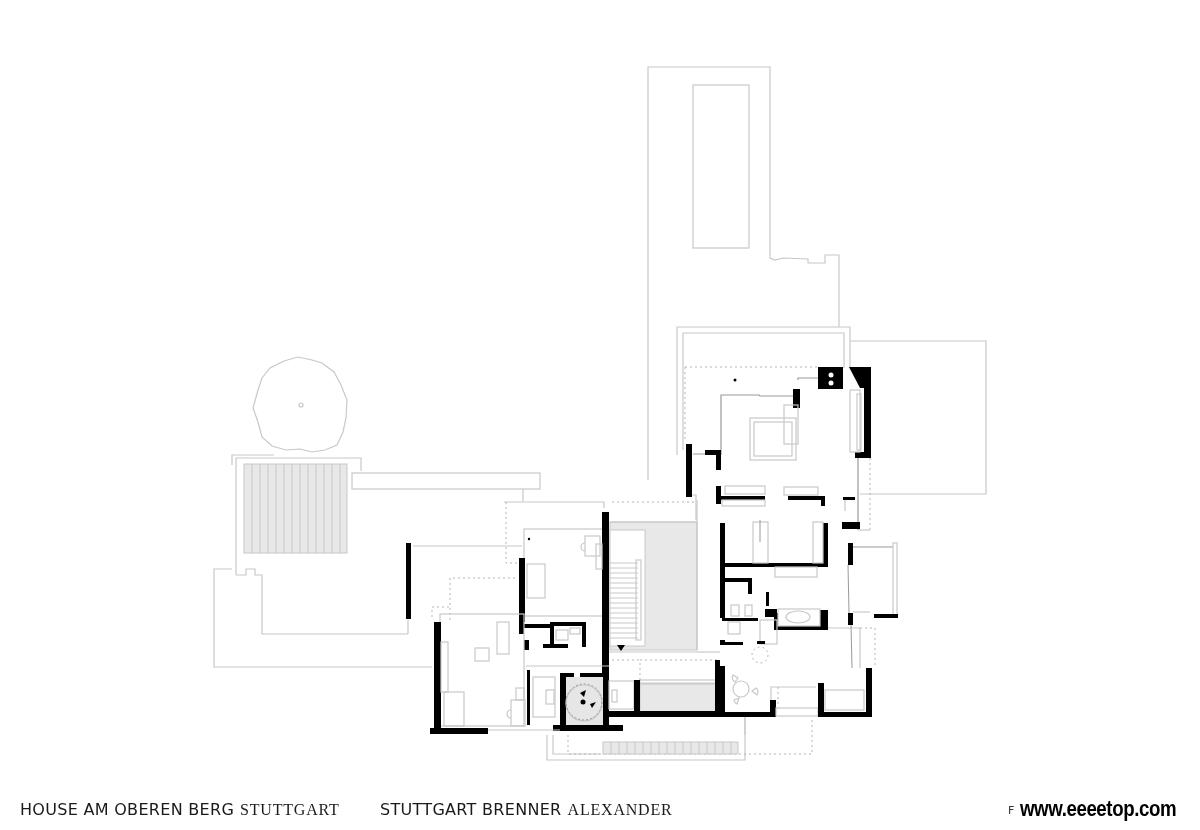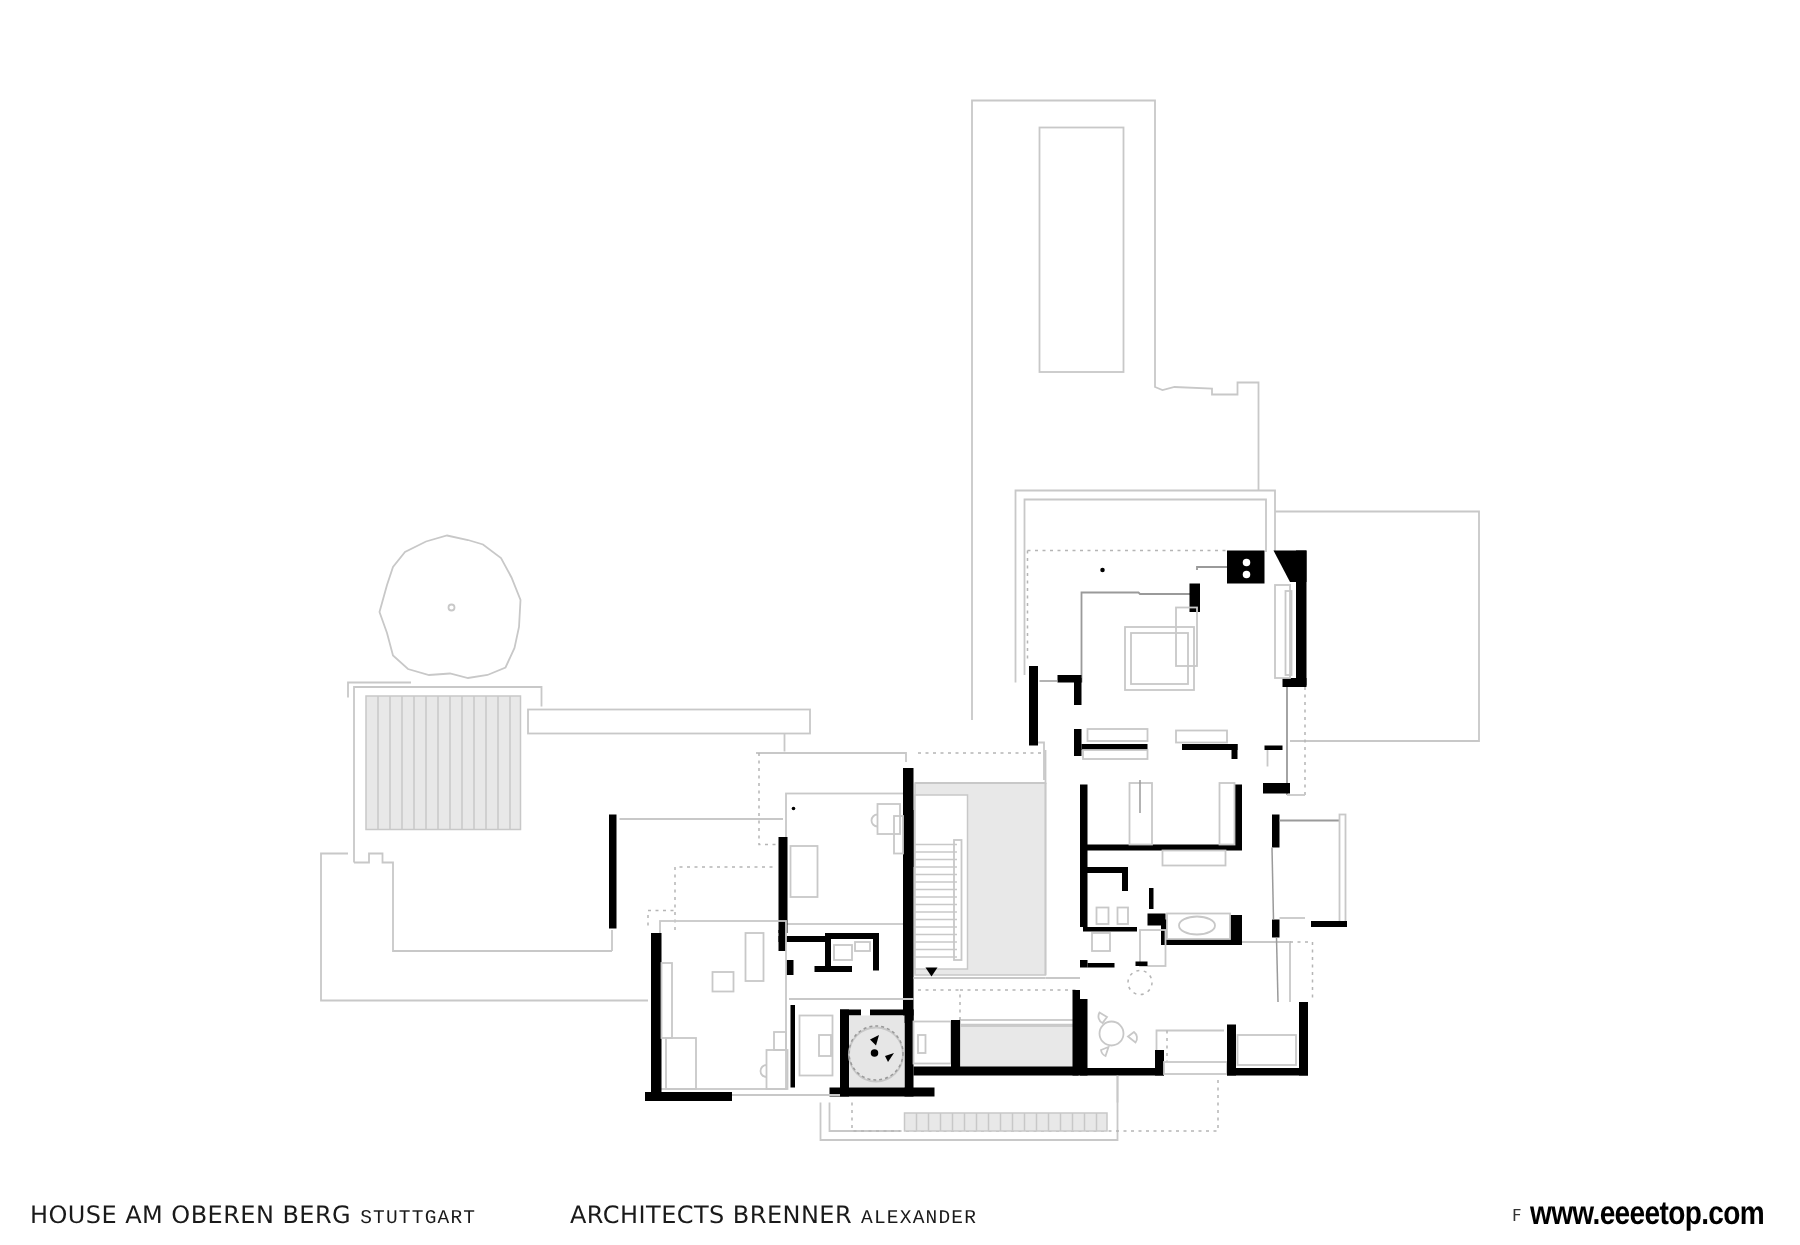--- a/index.html
+++ b/index.html
@@ -1,20 +1,20 @@
 <!DOCTYPE html>
 <html><head>
 <meta charset="utf-8">
 <style>
   html, body { margin: 0; padding: 0; background: #ffffff; }
   body { width: 1200px; height: 830px; position: relative; overflow: hidden; font-family: "DejaVu Sans", sans-serif; }
   #plan { position: absolute; left: 0; top: 0; width: 1200px; height: 830px; }
   .caption { position: absolute; top: 800px; white-space: nowrap; color: #1a1a1a; }
   .cap-big { font-family: "DejaVu Sans", sans-serif; font-size: 16px; letter-spacing: 0.3px; }
-  .cap-small { font-family: Liberation Mono, monospace; font-size: 13px; letter-spacing: 0.8px; margin-left: 6px; }
+  .cap-small { font-family: Liberation Serif, serif; font-size: 16px; letter-spacing: 0.8px; margin-left: 6px; }
   #cap-project { left: 20px; }
   #cap-architect { left: 380px; }
   #cap-figure { left: 1008px; top: 804px; font-size: 11px; color: #333; }
   #watermark { position: absolute; left: 1020px; top: 796px; font-family: "Liberation Sans", sans-serif; font-weight: bold; font-size: 22px; color: #000; letter-spacing: -0.5px; transform: scaleX(0.85); transform-origin: left; }
   svg .thin { stroke: #c8c8c8; stroke-width: 1.2; fill: none; }
   svg .mid { stroke: #9a9a9a; stroke-width: 1.2; fill: none; }
   svg .dot { stroke: #b5b5b5; stroke-width: 1; fill: none; stroke-dasharray: 2 3; }
   svg .wall { fill: #000; }
   svg .gray { fill: #e8e8e8; stroke: #c8c8c8; stroke-width: 1; }
 </style>
@@ -301,16 +301,16 @@
     <polyline class="thin" points="526,666 609,666"></polyline>
     <polyline class="thin" points="488,730 560,730"></polyline>
     <polyline class="thin" points="745,717 745,735"></polyline>
   </g>
 </svg>
 
 <div class="caption" id="cap-project">
   <span class="cap-big">HOUSE AM OBEREN BERG</span><span class="cap-small">STUTTGART</span>
 </div>
 <div class="caption" id="cap-architect">
-  <span class="cap-big">ARCHITECTS BRENNER</span><span class="cap-small">ALEXANDER</span>
+  <span class="cap-big">STUTTGART BRENNER</span><span class="cap-small">ALEXANDER</span>
 </div>
 <div class="caption" id="cap-figure">F</div>
 <div id="watermark">www.eeeetop.com</div>
 
 </body></html>

